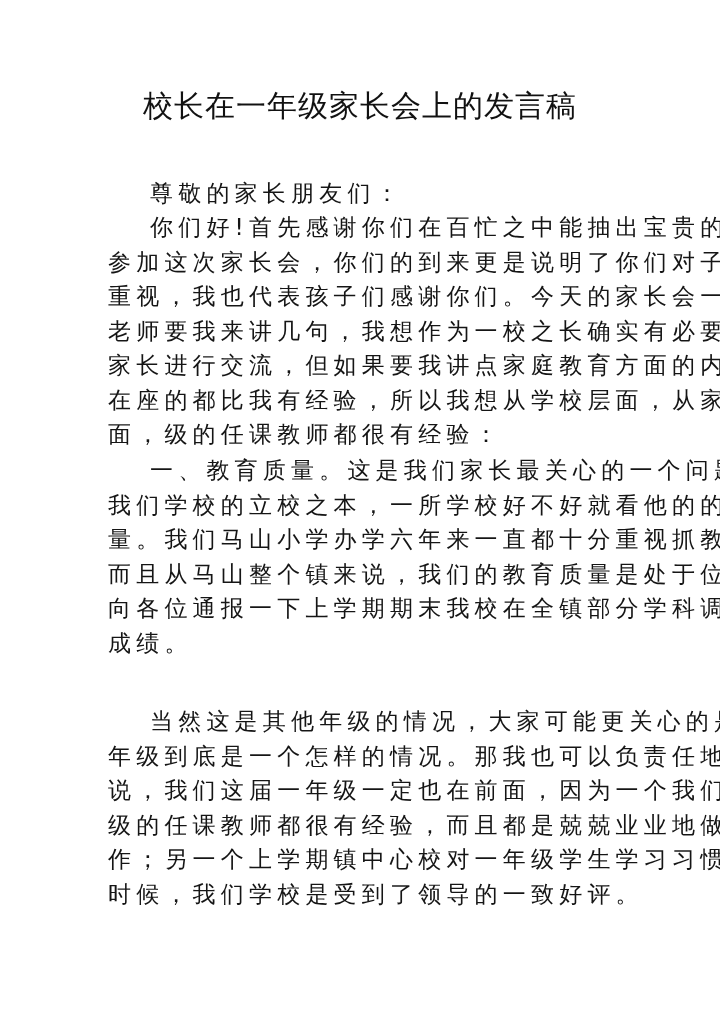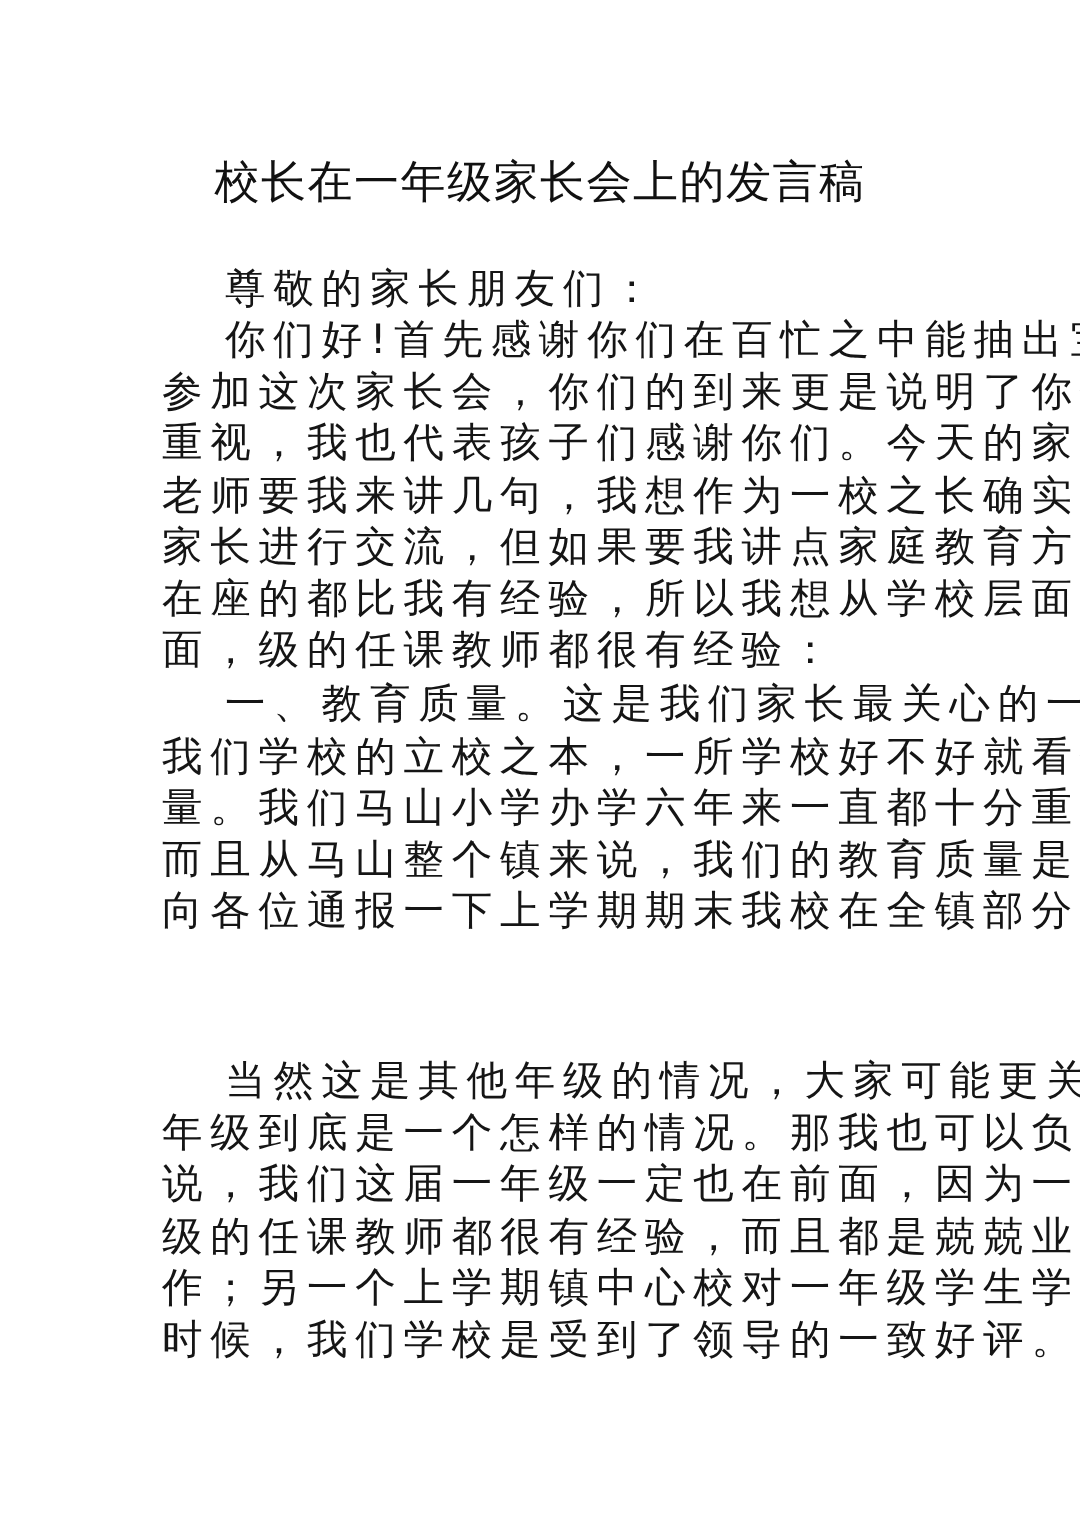--- a/index.html
+++ b/index.html
@@ -1,21 +1,21 @@
 <!DOCTYPE html>
 <html><head>
 <meta charset="utf-8">
 <style>
   html, body { margin: 0; padding: 0; background: #ffffff; }
   body { width: 720px; height: 1017px; overflow: hidden; position: relative;
          font-family: "DejaVu Sans", sans-serif; color: #111111; }
   .page { position: absolute; left: 0; top: 0; width: 720px; height: 1017px; background: #fff; }
   .title { position: absolute; left: 0; top: 86px; width: 720px; text-align: center;
-           font-family: "DejaVu Serif", serif; font-size: 30px; letter-spacing: 1px; color: #111; line-height: 40px; margin-top: 16px; }
-  .line { position: absolute; left: 108px; width: 540px; font-size: 27px; line-height: 30px;
+           font-family: "DejaVu Serif", serif; font-size: 30px; letter-spacing: 1px; color: #111; line-height: 40px; }
+  .line { position: absolute; left: 108px; width: 540px; font-size: 23px; line-height: 30px;
           letter-spacing: 5.2px; white-space: nowrap; color: #151515; }
   .indent { left: 150px; }
 </style>
 </head>
 <body>
 
 <div class="page">
   <div class="title">校长在一年级家长会上的发言稿</div>
 
   <div class="line indent" style="top:178px">尊敬的家长朋友们：</div>
@@ -26,20 +26,21 @@
   <div class="line" style="top:316px">老师要我来讲几句，我想作为一校之长确实有必要与在座的</div>
   <div class="line" style="top:350px">家长进行交流，但如果要我讲点家庭教育方面的内容，我想</div>
   <div class="line" style="top:385px">在座的都比我有经验，所以我想从学校层面，从家校互动方</div>
   <div class="line" style="top:419px">面，级的任课教师都很有经验：</div>
 
   <div class="line indent" style="top:455px">一、教育质量。这是我们家长最关心的一个问题，也是</div>
   <div class="line" style="top:490px">我们学校的立校之本，一所学校好不好就看他的的教育质</div>
   <div class="line" style="top:524px">量。我们马山小学办学六年来一直都十分重视抓教育质量，</div>
   <div class="line" style="top:559px">而且从马山整个镇来说，我们的教育质量是处于位置的。我</div>
   <div class="line" style="top:593px">向各位通报一下上学期期末我校在全镇部分学科调测中的</div>
+  <div class="line" style="top:628px">成绩。</div>
 
   <div class="line indent" style="top:706px">当然这是其他年级的情况，大家可能更关心的是我们一</div>
   <div class="line" style="top:741px">年级到底是一个怎样的情况。那我也可以负责任地对你们</div>
   <div class="line" style="top:775px">说，我们这届一年级一定也在前面，因为一个我们这届一年</div>
   <div class="line" style="top:810px">级的任课教师都很有经验，而且都是兢兢业业地做好教育工</div>
   <div class="line" style="top:844px">作；另一个上学期镇中心校对一年级学生学习习惯大检阅的</div>
   <div class="line" style="top:879px">时候，我们学校是受到了领导的一致好评。</div>
 </div>
 
 </body></html>

